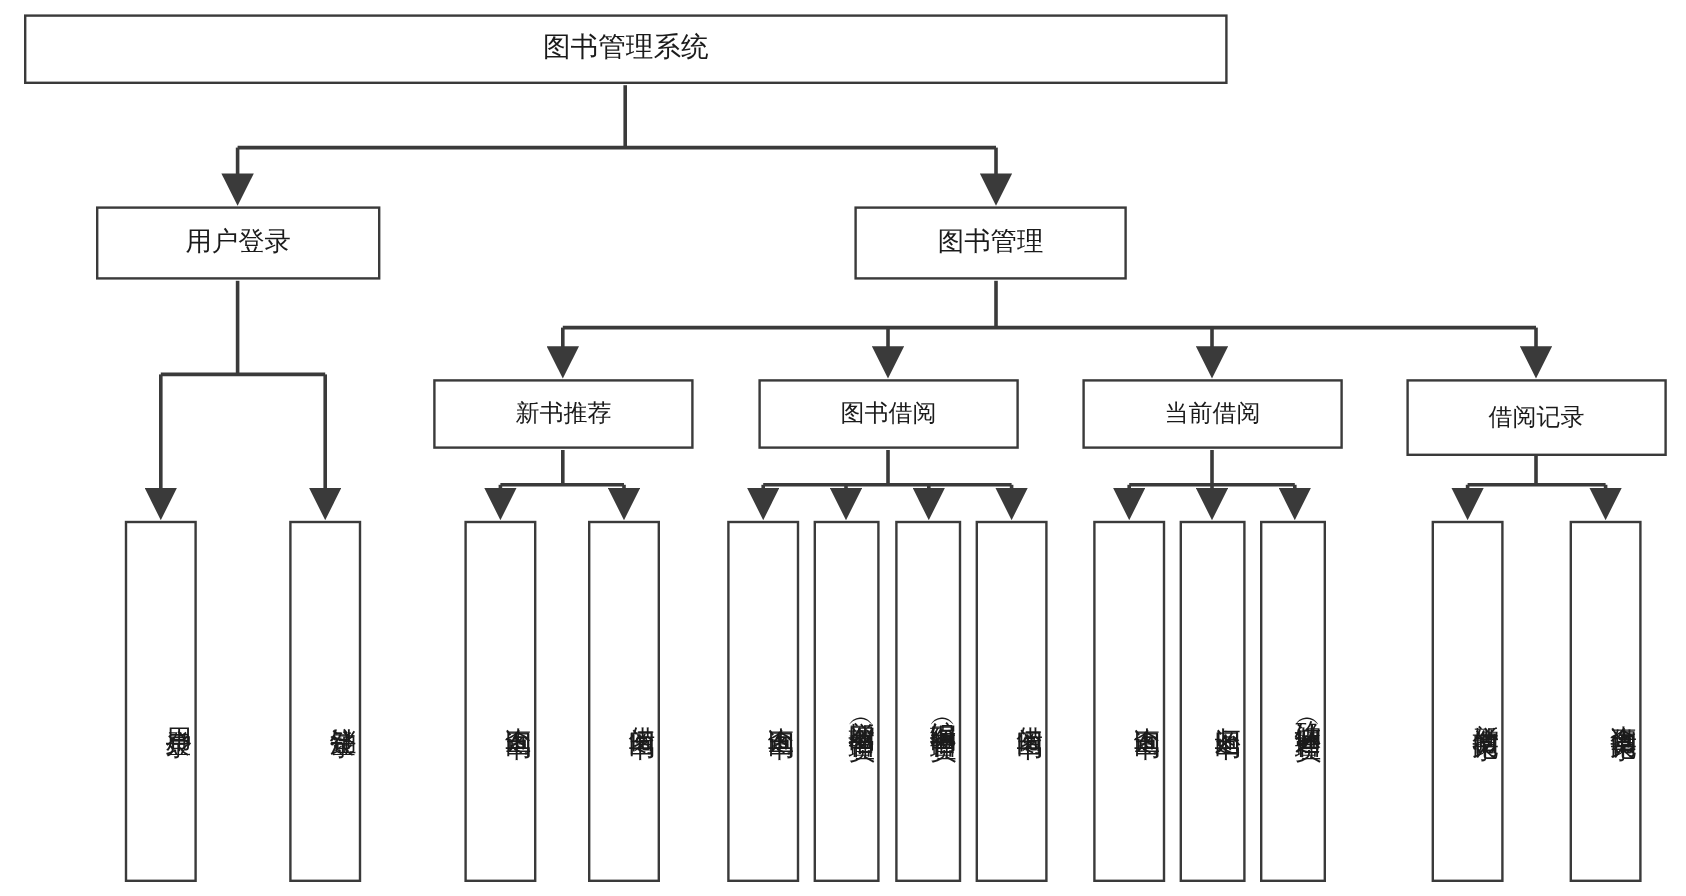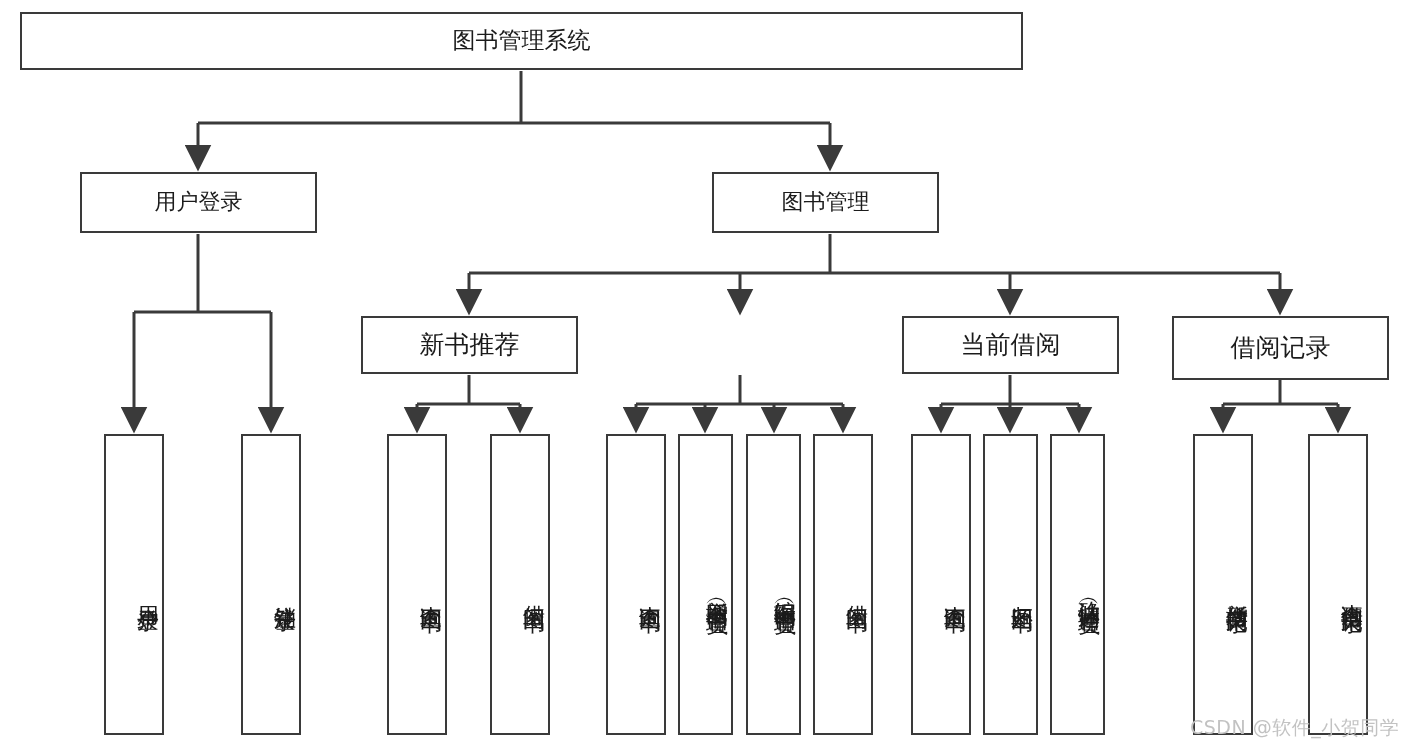--- a/index.html
+++ b/index.html
@@ -38,21 +38,21 @@
     color: #1b1b1b;
     line-height: 1.28;
   }
   .node.root {
     font-size: 23px;
   }
   .node.level2 {
     font-size: 22px;
   }
   .node.level3 {
-    font-size: 25px;
+    font-size: 20px;
   }
   .node.leaf {
     writing-mode: vertical-rl;
     text-orientation: upright;
     font-size: 22px;
     letter-spacing: 2px;
     padding-top: 14px;
     align-items: flex-start;
     justify-content: center;
   }
@@ -127,20 +127,21 @@
   </svg>
 
   <div class="node root" style="left:20px; top:12px; width:1003px; height:58px;">图书管理系统</div>
 
   <div class="node level2" style="left:80px; top:172px; width:237px; height:61px;">用户登录</div>
 
   <div class="node level2" style="left:712px; top:172px; width:227px; height:61px;">图书管理</div>
 
   <div class="node level3" style="left:361px; top:316px; width:217px; height:58px;">新书推荐</div>
 
+  <div class="node level3" style="left:632px; top:316px; width:217px; height:58px;">图书借阅</div>
 
   <div class="node level3" style="left:902px; top:316px; width:217px; height:58px;">当前借阅</div>
 
   <div class="node level3" style="left:1172px; top:316px; width:217px; height:64px;">借阅记录</div>
 
   <div class="node leaf" style="left:104px; top:434px; width:60px; height:301px;">
     <span class="vtxt">用户登录</span>
   </div>
   <div class="node leaf" style="left:241px; top:434px; width:60px; height:301px;">
     <span class="vtxt">注销登录</span>
@@ -176,15 +177,14 @@
     <span class="vtxt">确认归还（管理员）</span>
   </div>
 
   <div class="node leaf" style="left:1193px; top:434px; width:60px; height:301px;">
     <span class="vtxt">新增借阅记录</span>
   </div>
   <div class="node leaf" style="left:1308px; top:434px; width:60px; height:301px;">
     <span class="vtxt">查询借阅记录</span>
   </div>
 
-  <div class="watermark" style="left:1190px; top:715px;">CSDN @软件_小贺同学</div>
 
 </div>
 
 </body></html>

